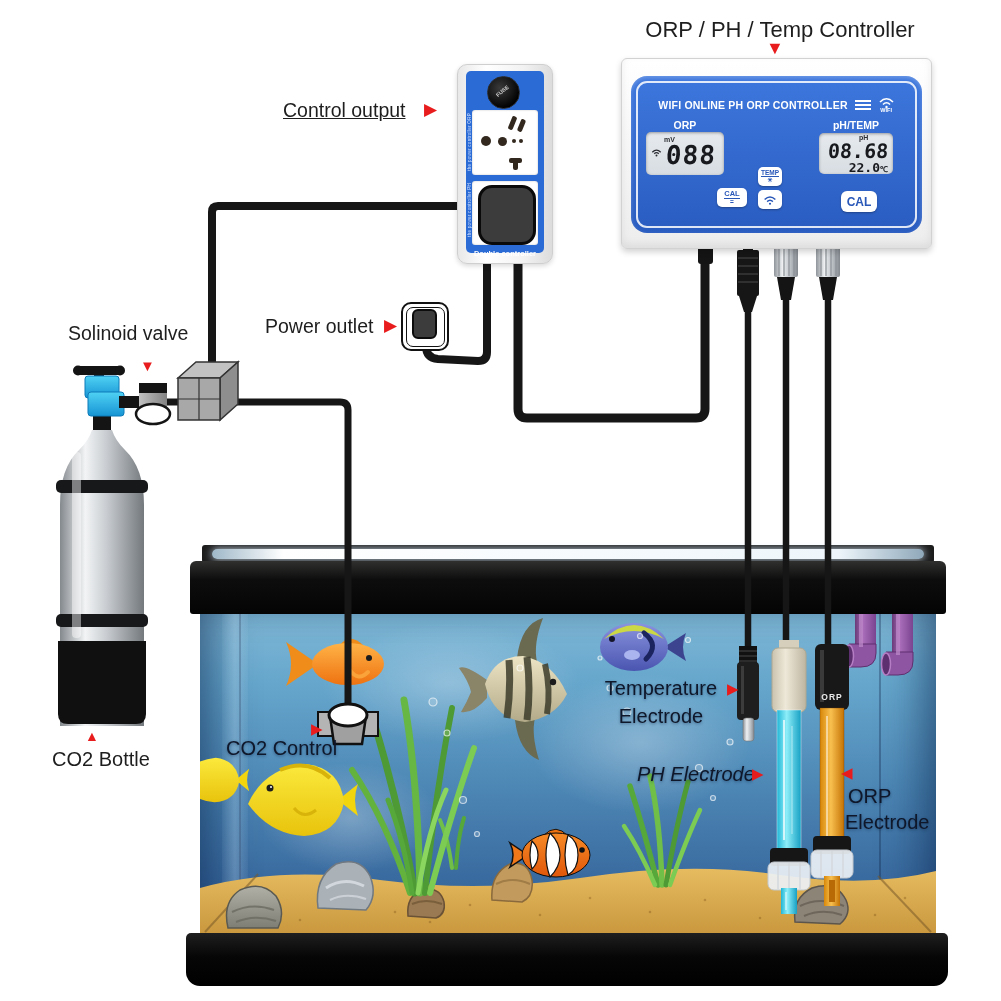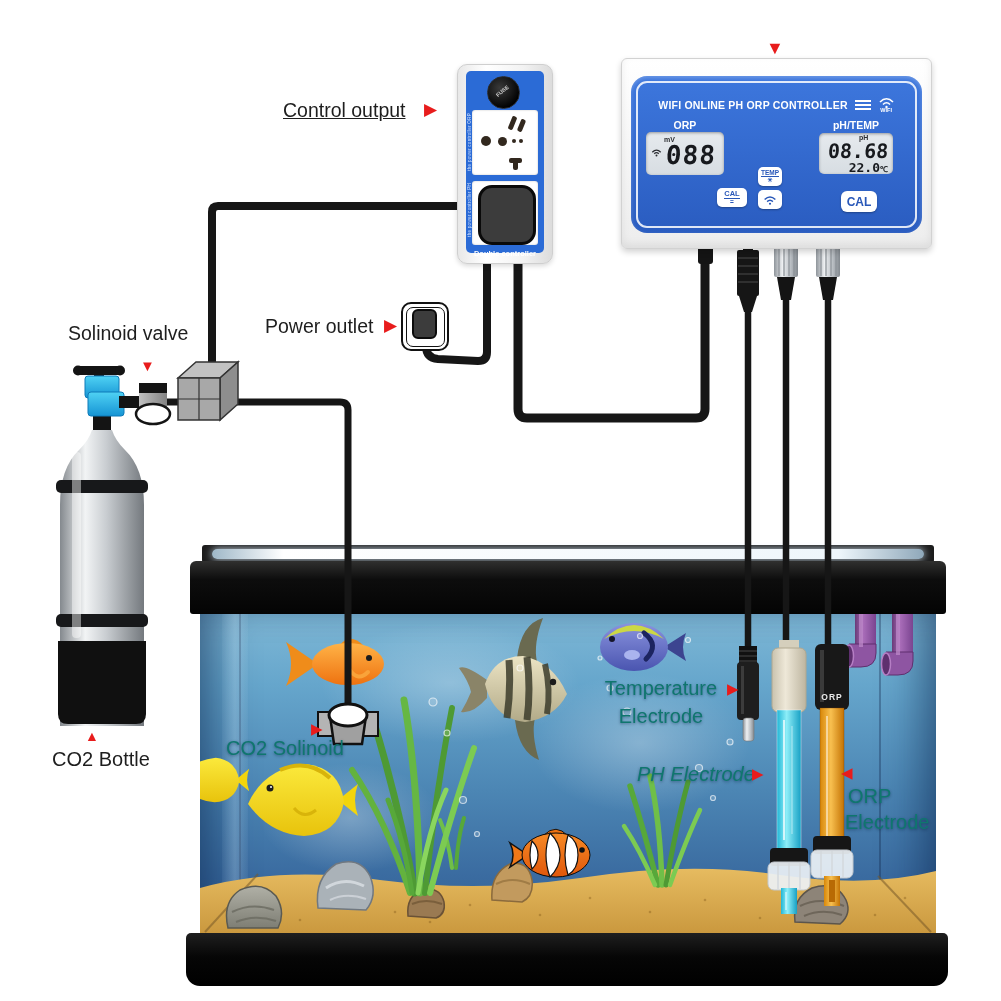--- a/index.html
+++ b/index.html
@@ -1,21 +1,21 @@
 <!DOCTYPE html>
 <html><head>
 <meta charset="utf-8">
 <style>
   html,body{margin:0;padding:0;background:#fff;}
   #root{position:relative;width:1001px;height:1001px;background:#fff;overflow:hidden;
         font-family:"Liberation Sans",sans-serif;}
   .abs{position:absolute;}
   .lbl{position:absolute;color:#1e1e1e;white-space:nowrap;font-size:19.5px;}
   .lbl.big{font-size:22px;}
-  .lbl.w{color:#0f766e;font-size:20px;text-shadow:0 1px 3px rgba(0,25,55,.45);}
+  .lbl.w{color:#0f172a;font-size:20px;text-shadow:0 1px 3px rgba(0,25,55,.45);}
   .arrow{position:absolute;color:#e81c1c;font-size:15px;line-height:1;}
   
   #controller{left:621px;top:58px;width:309px;height:189px;border-radius:6px;z-index:6;
     background:linear-gradient(180deg,#ffffff,#ededed);border:1px solid #d2d2d2;
     box-shadow:0 3px 6px rgba(0,0,0,.18), inset 0 -4px 8px rgba(0,0,0,.07);}
   .screw{position:absolute;width:11px;height:11px;border-radius:50%;
     background:radial-gradient(circle at 35% 35%,#efefef,#9c9c9c 70%,#6e6e6e);border:1px solid #808080;}
   .screw::after{content:"";position:absolute;left:1px;top:4px;width:7px;height:1.5px;background:#6a6a6a;transform:rotate(40deg);}
   #bluePanel{position:absolute;left:9px;top:17px;width:291px;height:157px;border-radius:16px;
     background:linear-gradient(180deg,#3d77dd,#2a5cc0);box-shadow:inset 0 2px 4px rgba(255,255,255,.25);}
@@ -539,35 +539,36 @@
       <span class="sideTxt" style="left:1px;top:42px;">the power controller ORP</span>
       <span class="sideTxt" style="left:1px;top:112px;">the power controller PH</span>
     </div>
   </div>
 
   <div class="abs" id="outlet">
     <div id="outletIn"></div>
     <div id="outletPlug"></div>
   </div>
 
+  <div class="lbl big z10" style="left:620px;top:17px;width:320px;text-align:center;">ORP / PH / Temp Controller</div>
   <span class="arrow z10" style="left:766px;top:39px;font-size:18px;">▼</span>
 
   <div class="lbl z10" style="left:283px;top:99px;text-decoration:underline;">Control output</div>
   <span class="arrow z10" style="left:424px;top:101px;font-size:17px;">▶</span>
 
   <div class="lbl z10" style="left:265px;top:315px;text-align:center;">Power outlet</div>
   <span class="arrow z10" style="left:384px;top:317px;font-size:17px;">▶</span>
 
   <div class="lbl z10" style="left:68px;top:322px;">Solinoid valve</div>
   <span class="arrow z10" style="left:140px;top:358px;">▼</span>
 
   <div class="lbl z10" style="left:52px;top:748px;font-size:20px;">CO2 Bottle</div>
   <span class="arrow z10" style="left:85px;top:729px;font-size:14px;">▲</span>
 
-  <div class="lbl w z10" style="left:226px;top:737px;">CO2 Solinoid</div>
+  <div class="lbl w z10" style="left:226px;top:737px;">CO2 Control</div>
   <span class="arrow z10" style="left:311px;top:721px;">▶</span>
 
   <div class="lbl w z10" style="left:598px;top:677px;width:126px;text-align:center;">Temperature</div>
   <span class="arrow z10" style="left:727px;top:681px;">▶</span>
   <div class="lbl w z10" style="left:598px;top:705px;width:126px;text-align:center;">Electrode</div>
 
   <div class="lbl w z10" style="left:637px;top:763px;font-style:italic;">PH Electrode</div>
   <span class="arrow z10" style="left:752px;top:766px;">▶</span>
 
   <span class="arrow z10" style="left:841px;top:765px;">◀</span>

